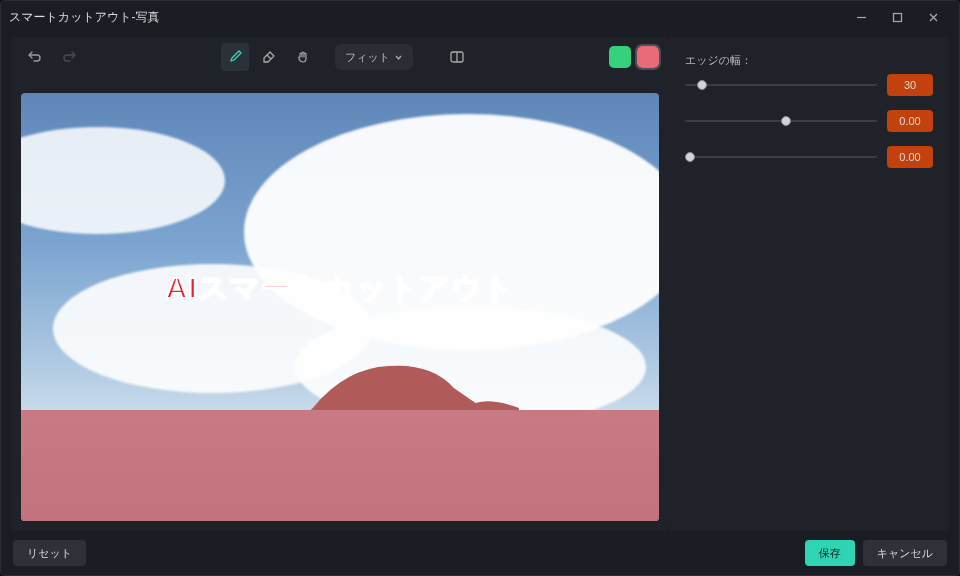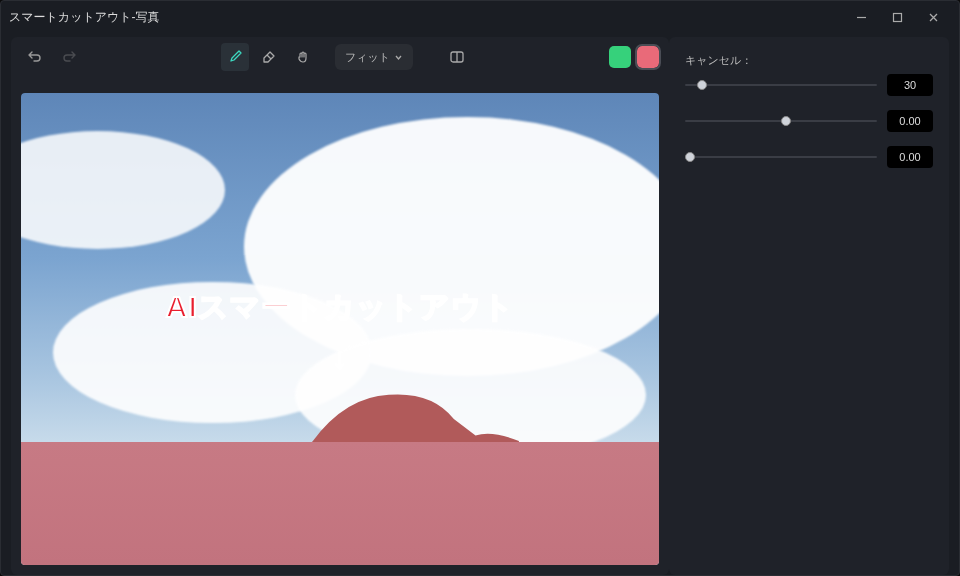--- a/index.html
+++ b/index.html
@@ -25,21 +25,21 @@
 .mtn { position:absolute; bottom:24%; left:44%; width:34%; height:14%; }
 .mtn svg { width:100%; height:100%; display:block; }
 .overlay-text { position:absolute; top:41%; left:50%; transform:translateX(-50%); font-size:30px; font-weight:900; color:#e91e2e; -webkit-text-stroke:2px #fff; text-shadow:0 0 2px #fff; letter-spacing:1px; white-space:nowrap; }
 .overlay-arrow { position:absolute; top:53%; left:50%; transform:translateX(-50%); font-size:28px; font-weight:900; color:#e91e2e; -webkit-text-stroke:2px #fff; }
 .right { width:280px; background:#1f2229; border-radius:6px; padding:14px 16px; display:flex; flex-direction:column; gap:6px; }
 .ctrl-label { font-size:11px; color:#bbb; margin-top:2px; }
 .ctrl-row { display:flex; align-items:center; gap:10px; margin-bottom:8px; }
 .slider { flex:1; height:14px; position:relative; cursor:pointer; }
 .track { position:absolute; top:6px; left:0; right:0; height:2px; background:#3a3d45; border-radius:2px; }
 .thumb { position:absolute; top:2px; width:10px; height:10px; border-radius:50%; background:#cfd3da; border:1px solid #888; }
-.valbox { width:46px; height:22px; background:#000000; border-radius:4px; display:flex; align-items:center; justify-content:center; font-size:11px; color:#ddd;text-align:center; }
+.valbox { width:46px; height:22px; background:#c2410c; border-radius:4px; display:flex; align-items:center; justify-content:center; font-size:11px; color:#ddd;text-align:center; }
 .footer { height:44px; display:flex; align-items:center; padding:0 12px; gap:8px; }
 .footer-spacer { flex:1; }
 .btn { height:26px; padding:0 14px; border-radius:4px; background:#2e3138; color:#ddd; display:flex; align-items:center; font-size:11px; cursor:pointer; border:none; }
 .btn.primary { background:#2fd4b5; color:#0a2620; font-weight:500; }
 svg { display:block; }
 </style>
 </head>
 <body>
 
 <div class="window">
@@ -124,21 +124,21 @@
               <path d="M0 60 L10 50 Q40 10 80 8 Q120 5 140 30 L160 45 Q175 40 200 50 L200 60 Z" fill="#b15a5a"></path>
             </svg>
         </div>
         <div class="sea"></div>
         <div class="overlay-text">AIスマートカットアウト</div>
         <div class="overlay-arrow">↓</div>
       </div>
     </div>
 
     <div class="right">
-      <div class="ctrl-label">キャンセル：</div>
+      <div class="ctrl-label">エッジの幅：</div>
       <div class="ctrl-row">
         <div class="slider">
           <div class="track"></div>
             <div class="thumb" style="left:6%"></div>
         </div>
         <div class="valbox">30</div>
       </div>
 
       <div class="ctrl-row">
         <div class="slider">
@@ -151,13 +151,19 @@
       <div class="ctrl-row">
         <div class="slider">
           <div class="track"></div>
             <div class="thumb" style="left:0%"></div>
         </div>
         <div class="valbox">0.00</div>
       </div>
     </div>
   </div>
 
+  <div class="footer">
+    <button class="btn">リセット</button>
+    <div class="footer-spacer"></div>
+    <button class="btn primary">保存</button>
+    <button class="btn">キャンセル</button>
+  </div>
 </div>
 
 </body></html>

